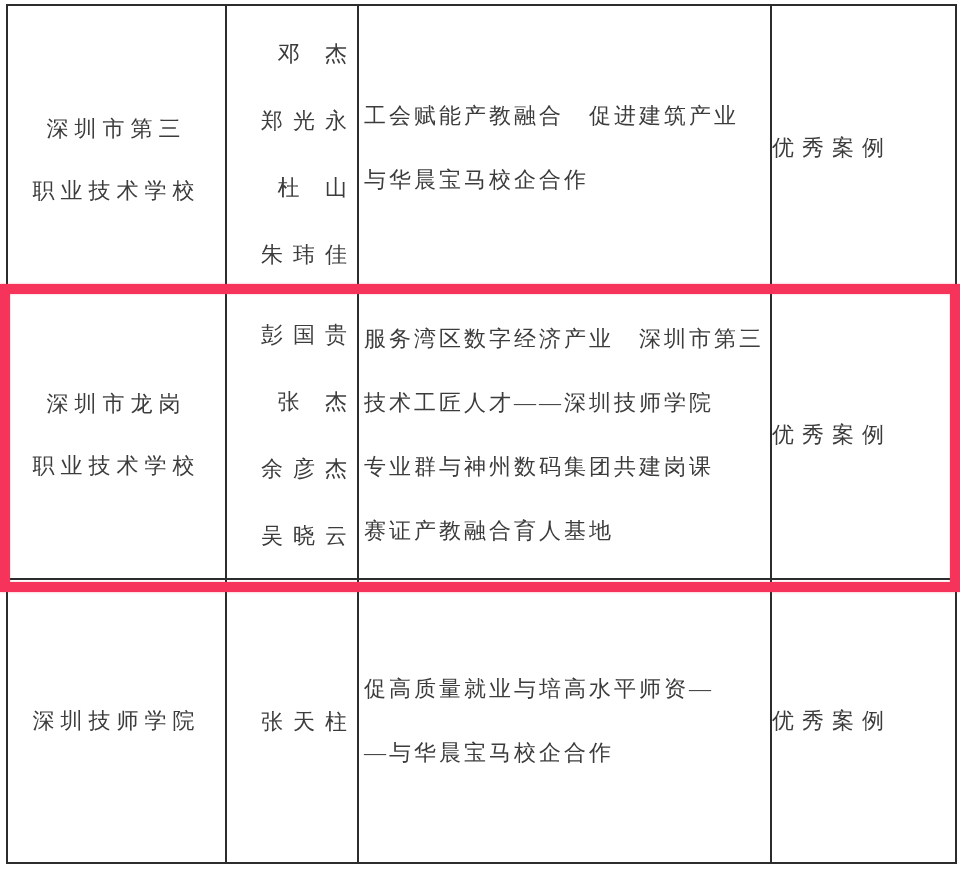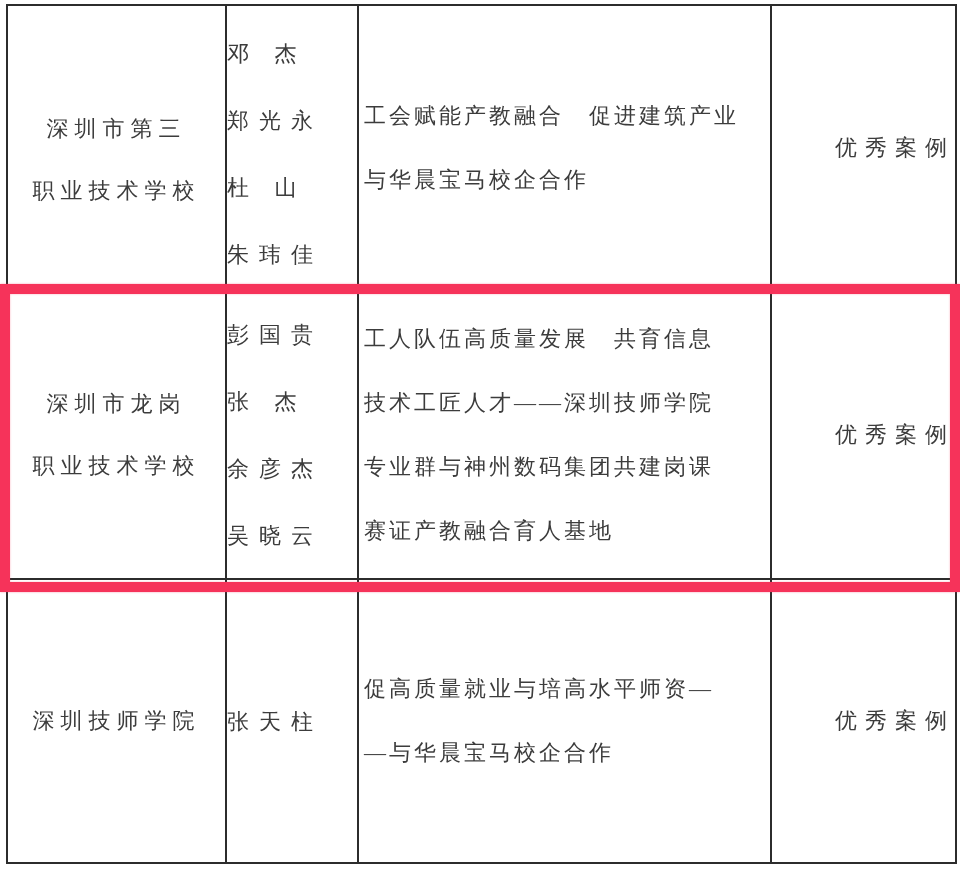--- a/index.html
+++ b/index.html
@@ -18,23 +18,23 @@
     border-collapse: collapse; table-layout: fixed;
   }
   table.doc-table td {
     border: 2px solid #2c2c2c;
     font-size: 22px;
     vertical-align: middle;
     overflow: hidden;
   }
 
   td.school-cell { text-align: center; letter-spacing: 6px; line-height: 62px; }
-  td.names-cell  { text-align: left; letter-spacing: 10px; line-height: 67px; margin-top: 7px; }
+  td.names-cell  { text-align: right; letter-spacing: 10px; line-height: 67px; margin-top: 7px; }
   td.project-cell{ text-align: left; letter-spacing: 3px; line-height: 64px; padding: 0 5px; }
-  td.award-cell  { text-align: right; letter-spacing: 8px; }
+  td.award-cell  { text-align: left; letter-spacing: 8px; }
 
   td.v-top { vertical-align: top; }
   td.pt-school { padding-top: 23px; }
   td.pt-names  { padding-top: 12px; }
 
   .line { white-space: nowrap; }
 
   .highlight-box {
     position: absolute;
     left: 0px; top: 284px;
@@ -83,21 +83,21 @@
         <div class="line">深圳市龙岗</div>
         <div class="line">职业技术学校</div>
       </td>
       <td class="names-cell">
         <div class="line">彭国贵</div>
         <div class="line">张 杰</div>
         <div class="line">余彦杰</div>
         <div class="line">吴晓云</div>
       </td>
       <td class="project-cell">
-        <div class="line">工人队伍高质量发展　共育信息</div>
+        <div class="line">服务湾区数字经济产业　深圳市第三</div>
         <div class="line">技术工匠人才——深圳技师学院</div>
         <div class="line">专业群与神州数码集团共建岗课</div>
         <div class="line">赛证产教融合育人基地</div>
       </td>
       <td class="award-cell">
         <span>优秀案例</span>
       </td>
     </tr>
 
     <tr style="height:284px">

